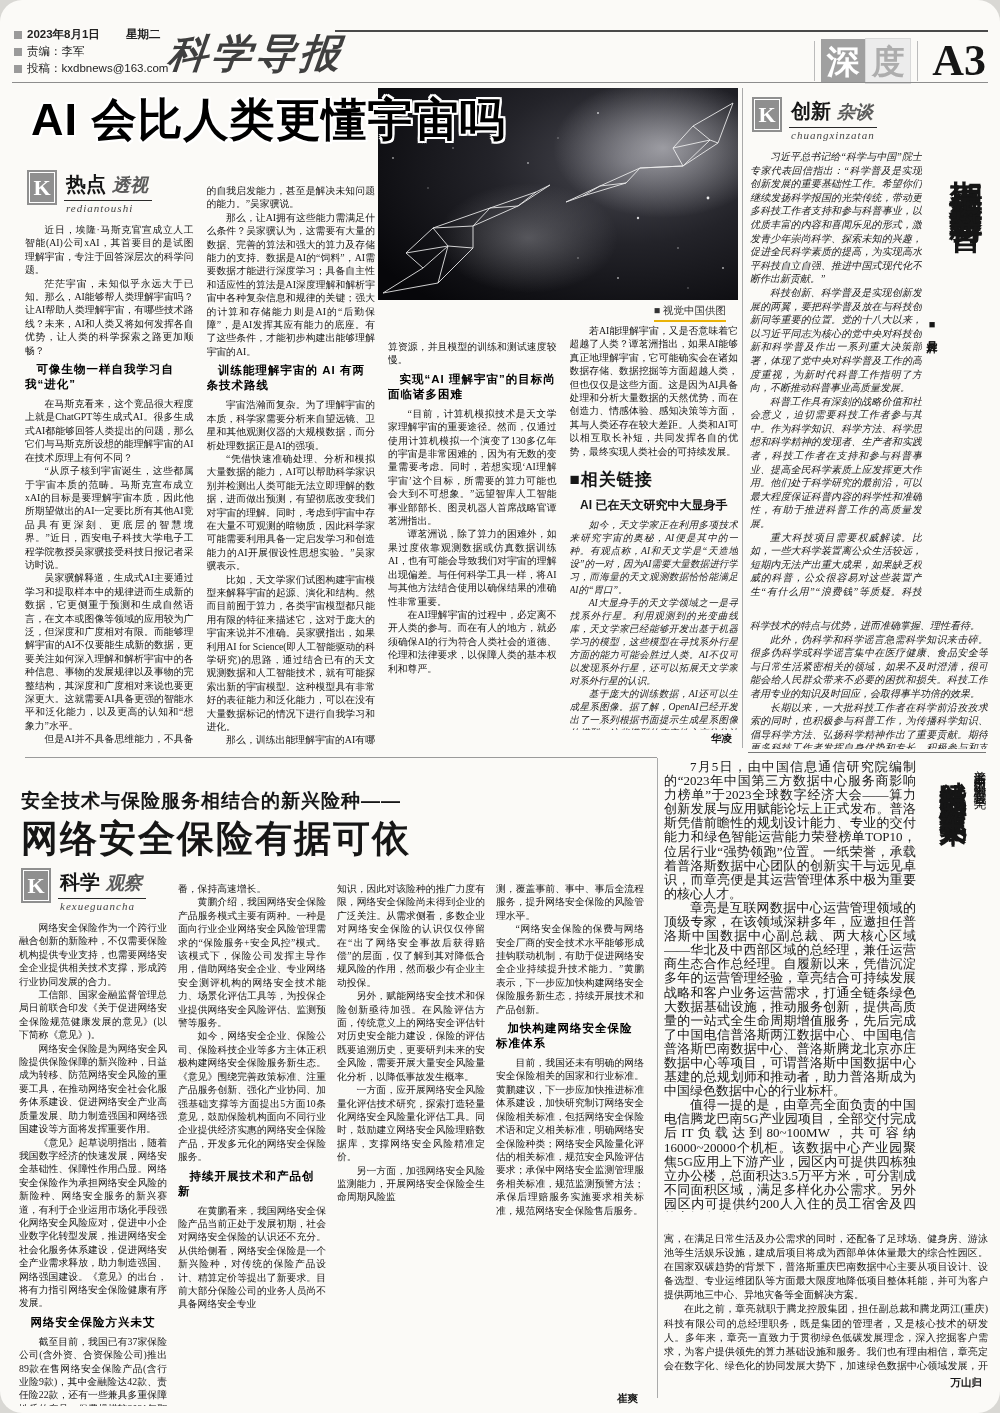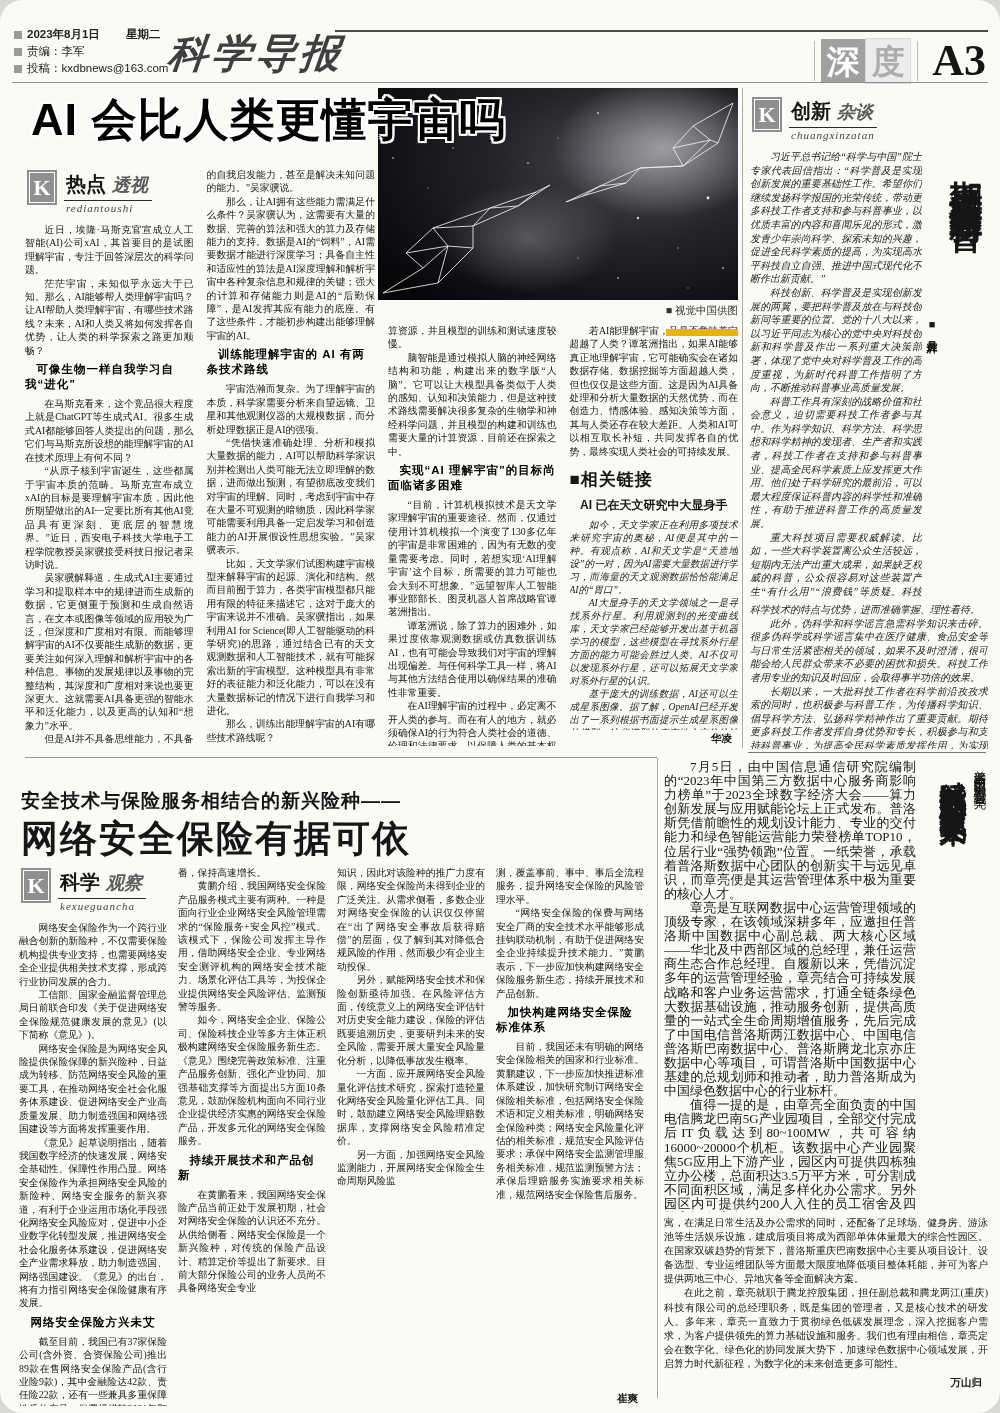--- a/index.html
+++ b/index.html
@@ -17,41 +17,41 @@
   #hdr-right{position:absolute;right:14px;top:38px;display:flex;align-items:center;}
   .secline{width:1px;height:40px;background:#bbb;margin:0 6px;}
   .sec-b1{width:44px;height:44px;background:#a0a0a0;color:#fff;font-size:33px;font-weight:700;
           text-align:center;line-height:46px;}
   .sec-b2{width:44px;height:44px;background:#ececec;color:#adadad;font-size:33px;font-weight:700;
           text-align:center;line-height:46px;border:1px solid #d9d9d9;}
   #page-no{font-size:44px;font-weight:700;margin-left:8px;line-height:44px;}
   #hdr-rule{position:absolute;left:12px;right:12px;top:82px;height:1px;background:#8d8d8d;}
   
   .para{font-size:9.8px;line-height:13.4px;text-align:justify;text-indent:2em;margin:0;}
-  .cont{text-indent:0;}
+  .cont{text-indent:0;margin-top:16px;}
   .subhead{font-family:"Liberation Sans","DejaVu Sans",sans-serif;font-weight:700;font-size:11.5px;
            line-height:15px;margin:5px 0;letter-spacing:1px;color:#000;text-indent:1em;}
   .kai .para{font-style:italic;color:#222;}
   
   .badge{display:flex;align-items:flex-start;margin:2px 0 8px 2px;}
   .badge-k{width:30px;height:35px;background:#8f8f8f;color:#fff;text-align:center;line-height:35px;
            font-size:22px;font-weight:700;box-shadow:inset 0 0 0 2px #8f8f8f,inset 0 0 0 3px #fff;flex:none;}
   .badge-r{margin-left:7px;}
   .badge-l1{display:flex;align-items:baseline;border-bottom:1.5px solid #2a2a2a;padding:1px 4px 2px 2px;}
   .badge-t{font-family:"Liberation Sans","DejaVu Sans",sans-serif;font-weight:700;font-size:20px;}
   .badge-s{font-size:18px;font-weight:700;font-style:italic;color:#5c5c5c;margin-left:6px;}
   .badge-py{font-style:italic;font-size:11px;color:#444;letter-spacing:1px;padding:1px 2px;}
   
   #ai{position:absolute;left:25px;top:88px;width:713px;height:668px;}
   #ai-photo{position:absolute;left:353px;top:0;width:360px;height:212px;z-index:1;}
   #ai-headline{position:absolute;left:6px;top:2px;z-index:2;font-family:"Liberation Sans","DejaVu Sans",sans-serif;
       font-weight:700;font-size:45px;letter-spacing:1px;color:#000;white-space:nowrap;
       text-shadow:-2px -2px 0 #fff,2px -2px 0 #fff,-2px 2px 0 #fff,2px 2px 0 #fff,0 -2px 0 #fff,0 2px 0 #fff,-2px 0 0 #fff,2px 0 0 #fff;}
-  #ai-caption{position:absolute;right:0;top:216px;z-index:2;font-size:10.5px;color:#333;
-      border-bottom:7px solid #eab308;padding-bottom:11px;font-family:"Liberation Sans","DejaVu Sans",sans-serif;}
+  #ai-caption{position:absolute;right:12px;top:216px;z-index:2;font-size:10.5px;color:#333;
+      border-bottom:2px solid #eab308;padding-bottom:2px;font-family:"Liberation Sans","DejaVu Sans",sans-serif;}
   #ai-cols{position:absolute;left:0;top:80px;width:713px;height:578px;display:flex;gap:13px;}
   .col{flex:1 1 0;overflow:hidden;min-width:0;}
   .pad-photo{padding-top:156px;}
   #ai-col4{display:flex;flex-direction:column;}
   .rel-head{font-family:Liberation Sans, sans-serif;font-weight:700;font-size:17px;
             margin:10px 0 6px;letter-spacing:1px;}
   .rel-sub{font-family:"Liberation Sans","DejaVu Sans",sans-serif;font-weight:700;font-size:12px;
            text-align:center;margin:0 0 4px;}
   .rel-body{flex:1 1 auto;min-height:0;overflow:hidden;}
   .rel-body .para{font-size:9.6px;line-height:13px;}
@@ -197,21 +197,20 @@
           <div class="para">那么，让AI拥有这些能力需满足什么条件？吴家骥认为，这需要有大量的数据、完善的算法和强大的算力及存储能力的支持。数据是AI的“饲料”，AI需要数据才能进行深度学习；具备自主性和适应性的算法是AI深度理解和解析宇宙中各种复杂信息和规律的关键；强大的计算和存储能力则是AI的“后勤保障”，是AI发挥其应有能力的底座。有了这些条件，才能初步构建出能够理解宇宙的AI。</div>
           <div class="subhead">训练能理解宇宙的 AI 有两条技术路线</div>
           <div class="para">宇宙浩瀚而复杂。为了理解宇宙的本质，科学家需要分析来自望远镜、卫星和其他观测仪器的大规模数据，而分析处理数据正是AI的强项。</div>
           <div class="para">“凭借快速准确处理、分析和模拟大量数据的能力，AI可以帮助科学家识别并检测出人类可能无法立即理解的数据，进而做出预测，有望彻底改变我们对宇宙的理解。同时，考虑到宇宙中存在大量不可观测的暗物质，因此科学家可能需要利用具备一定启发学习和创造能力的AI开展假设性思想实验。”吴家骥表示。</div>
           <div class="para">比如，天文学家们试图构建宇宙模型来解释宇宙的起源、演化和结构。然而目前囿于算力，各类宇宙模型都只能用有限的特征来描述它，这对于庞大的宇宙来说并不准确。吴家骥指出，如果利用AI for Science(即人工智能驱动的科学研究)的思路，通过结合已有的天文观测数据和人工智能技术，就有可能探索出新的宇宙模型。这种模型具有非常好的表征能力和泛化能力，可以在没有大量数据标记的情况下进行自我学习和进化。</div>
           <div class="para">那么，训练出能理解宇宙的AI有哪些技术路线呢？</div>
           <div class="para">吴家骥表示，具身智能和脑智能是两种较有潜力的技术路线。具身智能是一种综合的智能体，它能够像人类一样主动与现实或虚拟环境交互并从中学习，而非仅在预先准备好的数据中学习。具身智能将会具备更强的逻辑推理能力，降低AI不受控制地输出人类不想要的内容的可能，更加精确地解释和模拟现实世界。但是这种技术路线的实现需要大量的虚实数据和计</div>
         </div>
       <div class="col pad-photo">
           <div class="para cont">算资源，并且模型的训练和测试速度较慢。</div>
-          <div class="para">脑智能是通过模拟人脑的神经网络结构和功能，构建出来的数字版“人脑”。它可以让大模型具备类似于人类的感知、认知和决策能力，但是这种技术路线需要解决很多复杂的生物学和神经科学问题，并且模型的构建和训练也需要大量的计算资源，目前还在探索之中。</div>
           <div class="subhead">实现“AI 理解宇宙”的目标尚面临诸多困难</div>
           <div class="para">“目前，计算机模拟技术是天文学家理解宇宙的重要途径。然而，仅通过使用计算机模拟一个演变了130多亿年的宇宙是非常困难的，因为有无数的变量需要考虑。同时，若想实现‘AI理解宇宙’这个目标，所需要的算力可能也会大到不可想象。”远望智库人工智能事业部部长、图灵机器人首席战略官谭茗洲指出。</div>
           <div class="para">谭茗洲说，除了算力的困难外，如果过度依靠观测数据或仿真数据训练AI，也有可能会导致我们对宇宙的理解出现偏差。与任何科学工具一样，将AI与其他方法结合使用以确保结果的准确性非常重要。</div>
           <div class="para">在AI理解宇宙的过程中，必定离不开人类的参与。而在有人的地方，就必须确保AI的行为符合人类社会的道德、伦理和法律要求，以保障人类的基本权利和尊严。</div>
         </div>
       <div class="col pad-photo" id="ai-col4">
         <div>
             <div class="para">若AI能理解宇宙，又是否意味着它超越了人类？谭茗洲指出，如果AI能够真正地理解宇宙，它可能确实会在诸如数据存储、数据挖掘等方面超越人类，但也仅仅是这些方面。这是因为AI具备处理和分析大量数据的天然优势，而在创造力、情感体验、感知决策等方面，其与人类还存在较大差距。人类和AI可以相互取长补短，共同发挥各自的优势，最终实现人类社会的可持续发展。</div>
           </div>
         <div class="rel-head">■相关链接</div>

